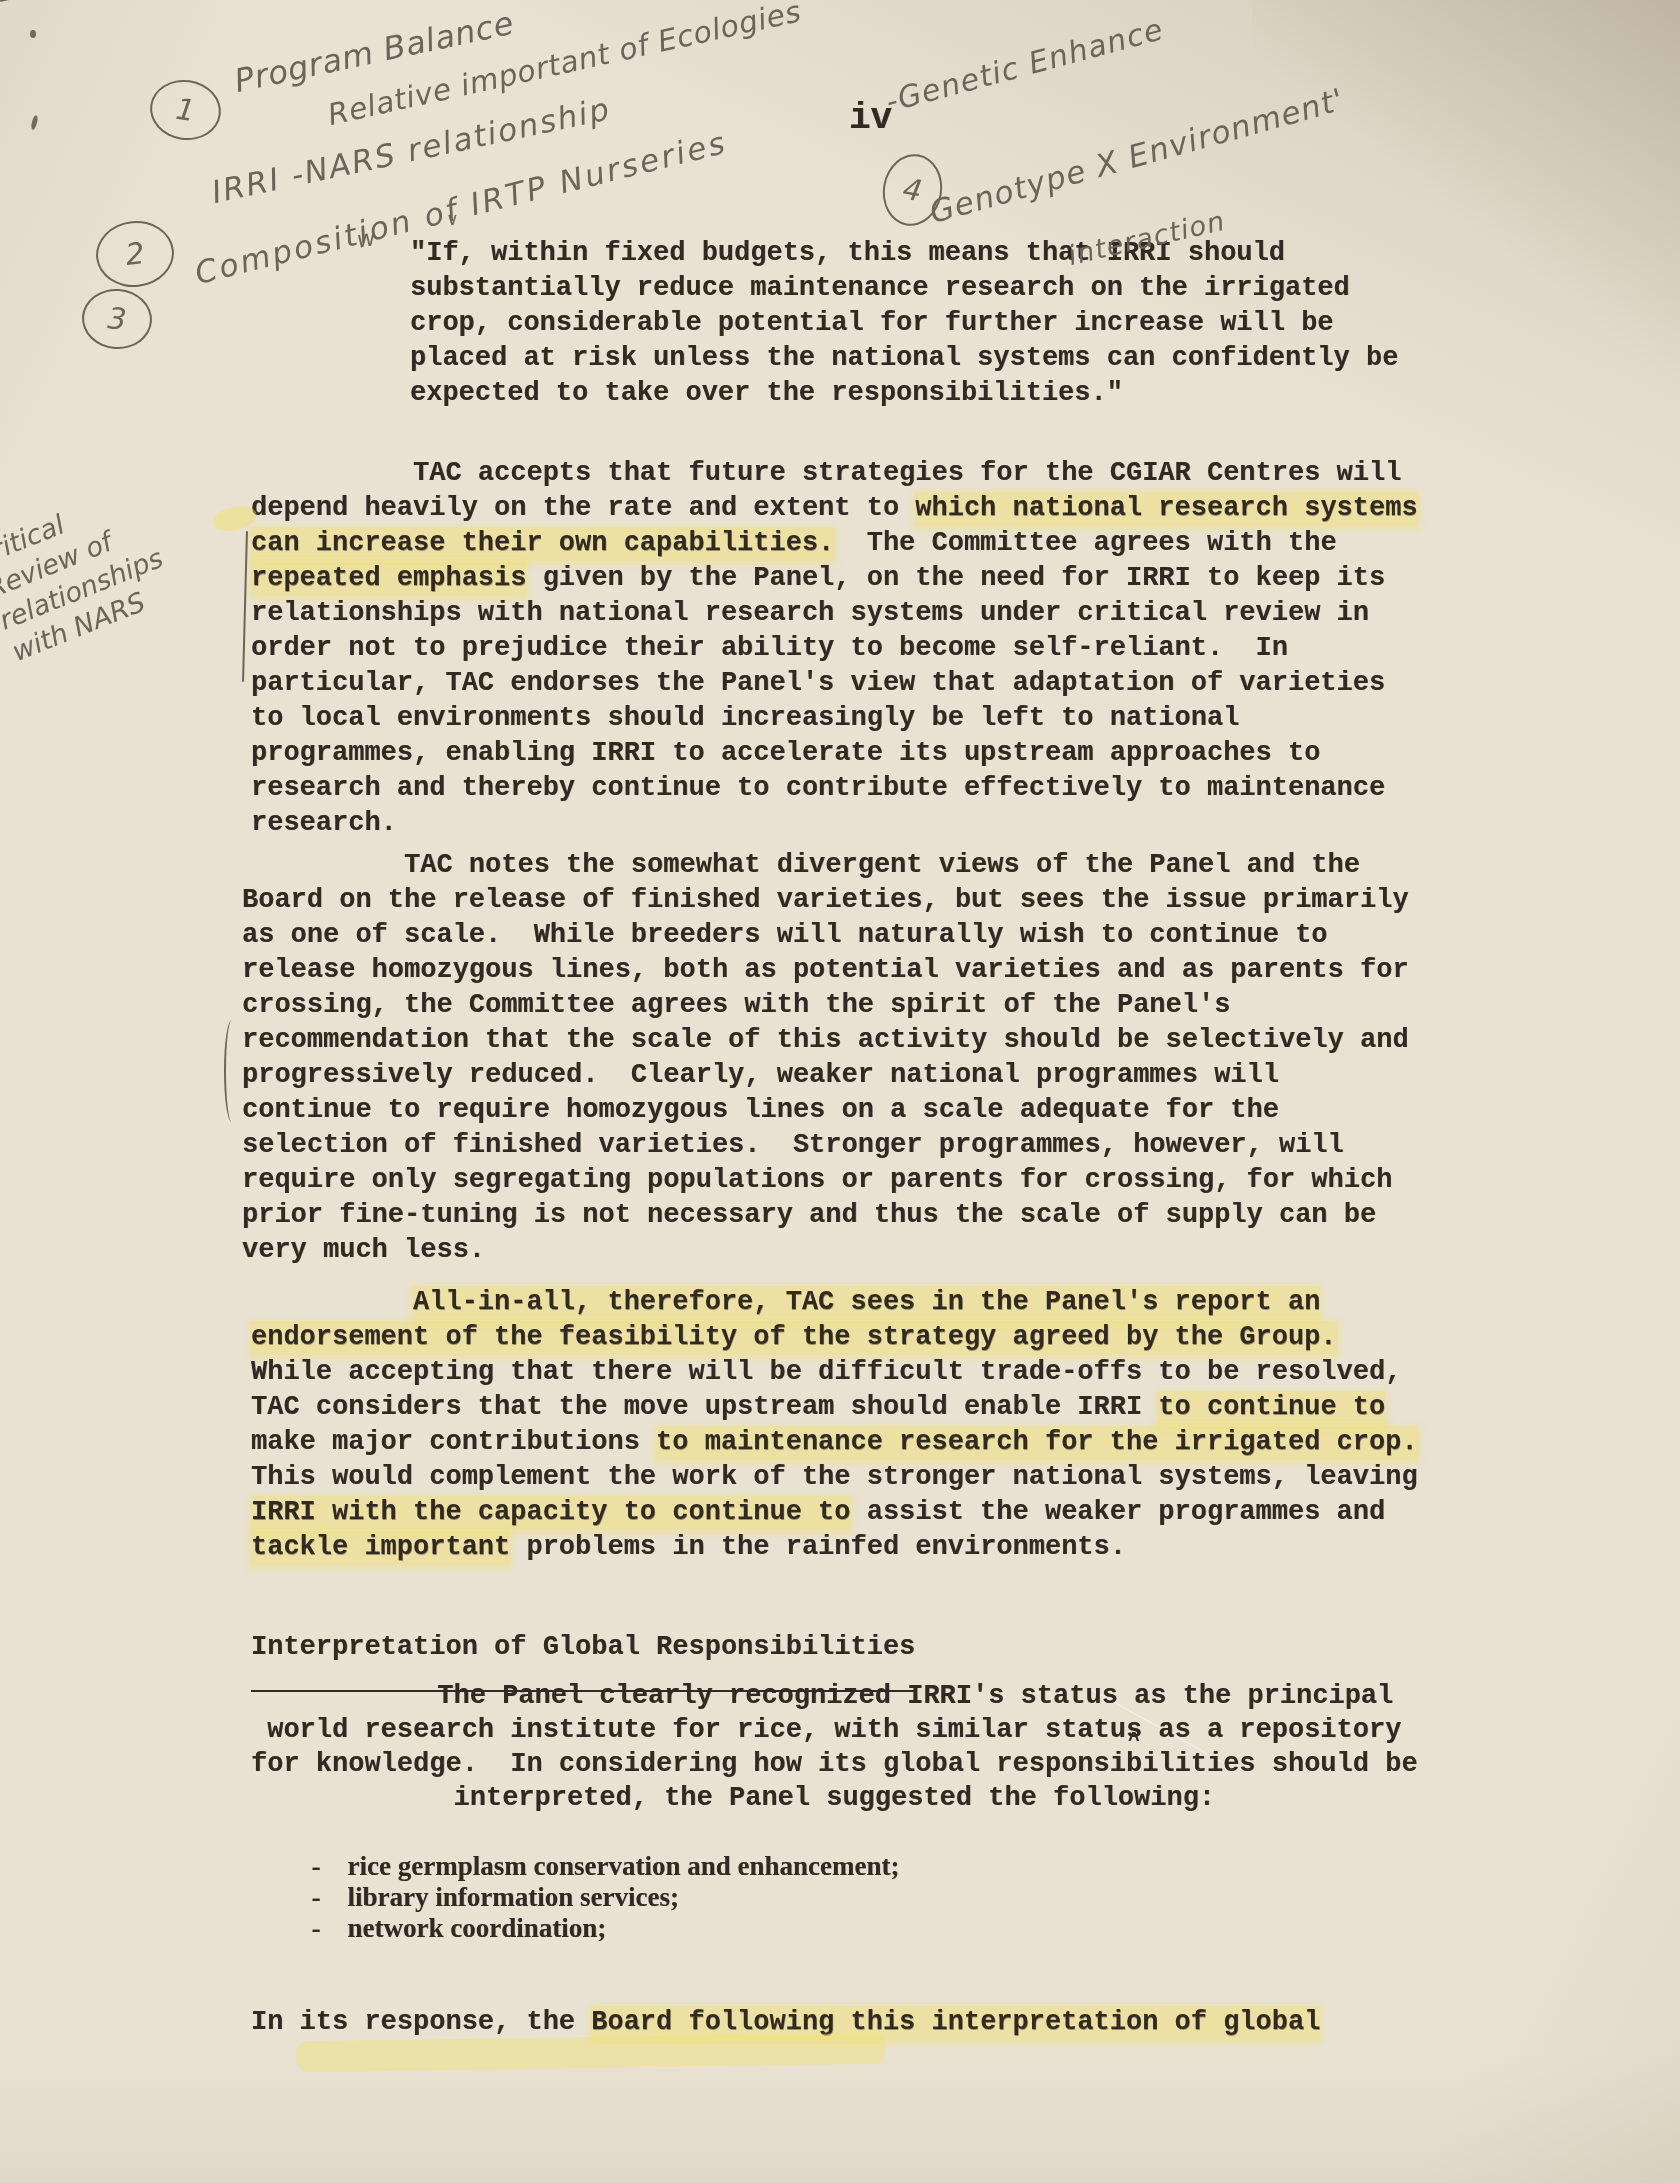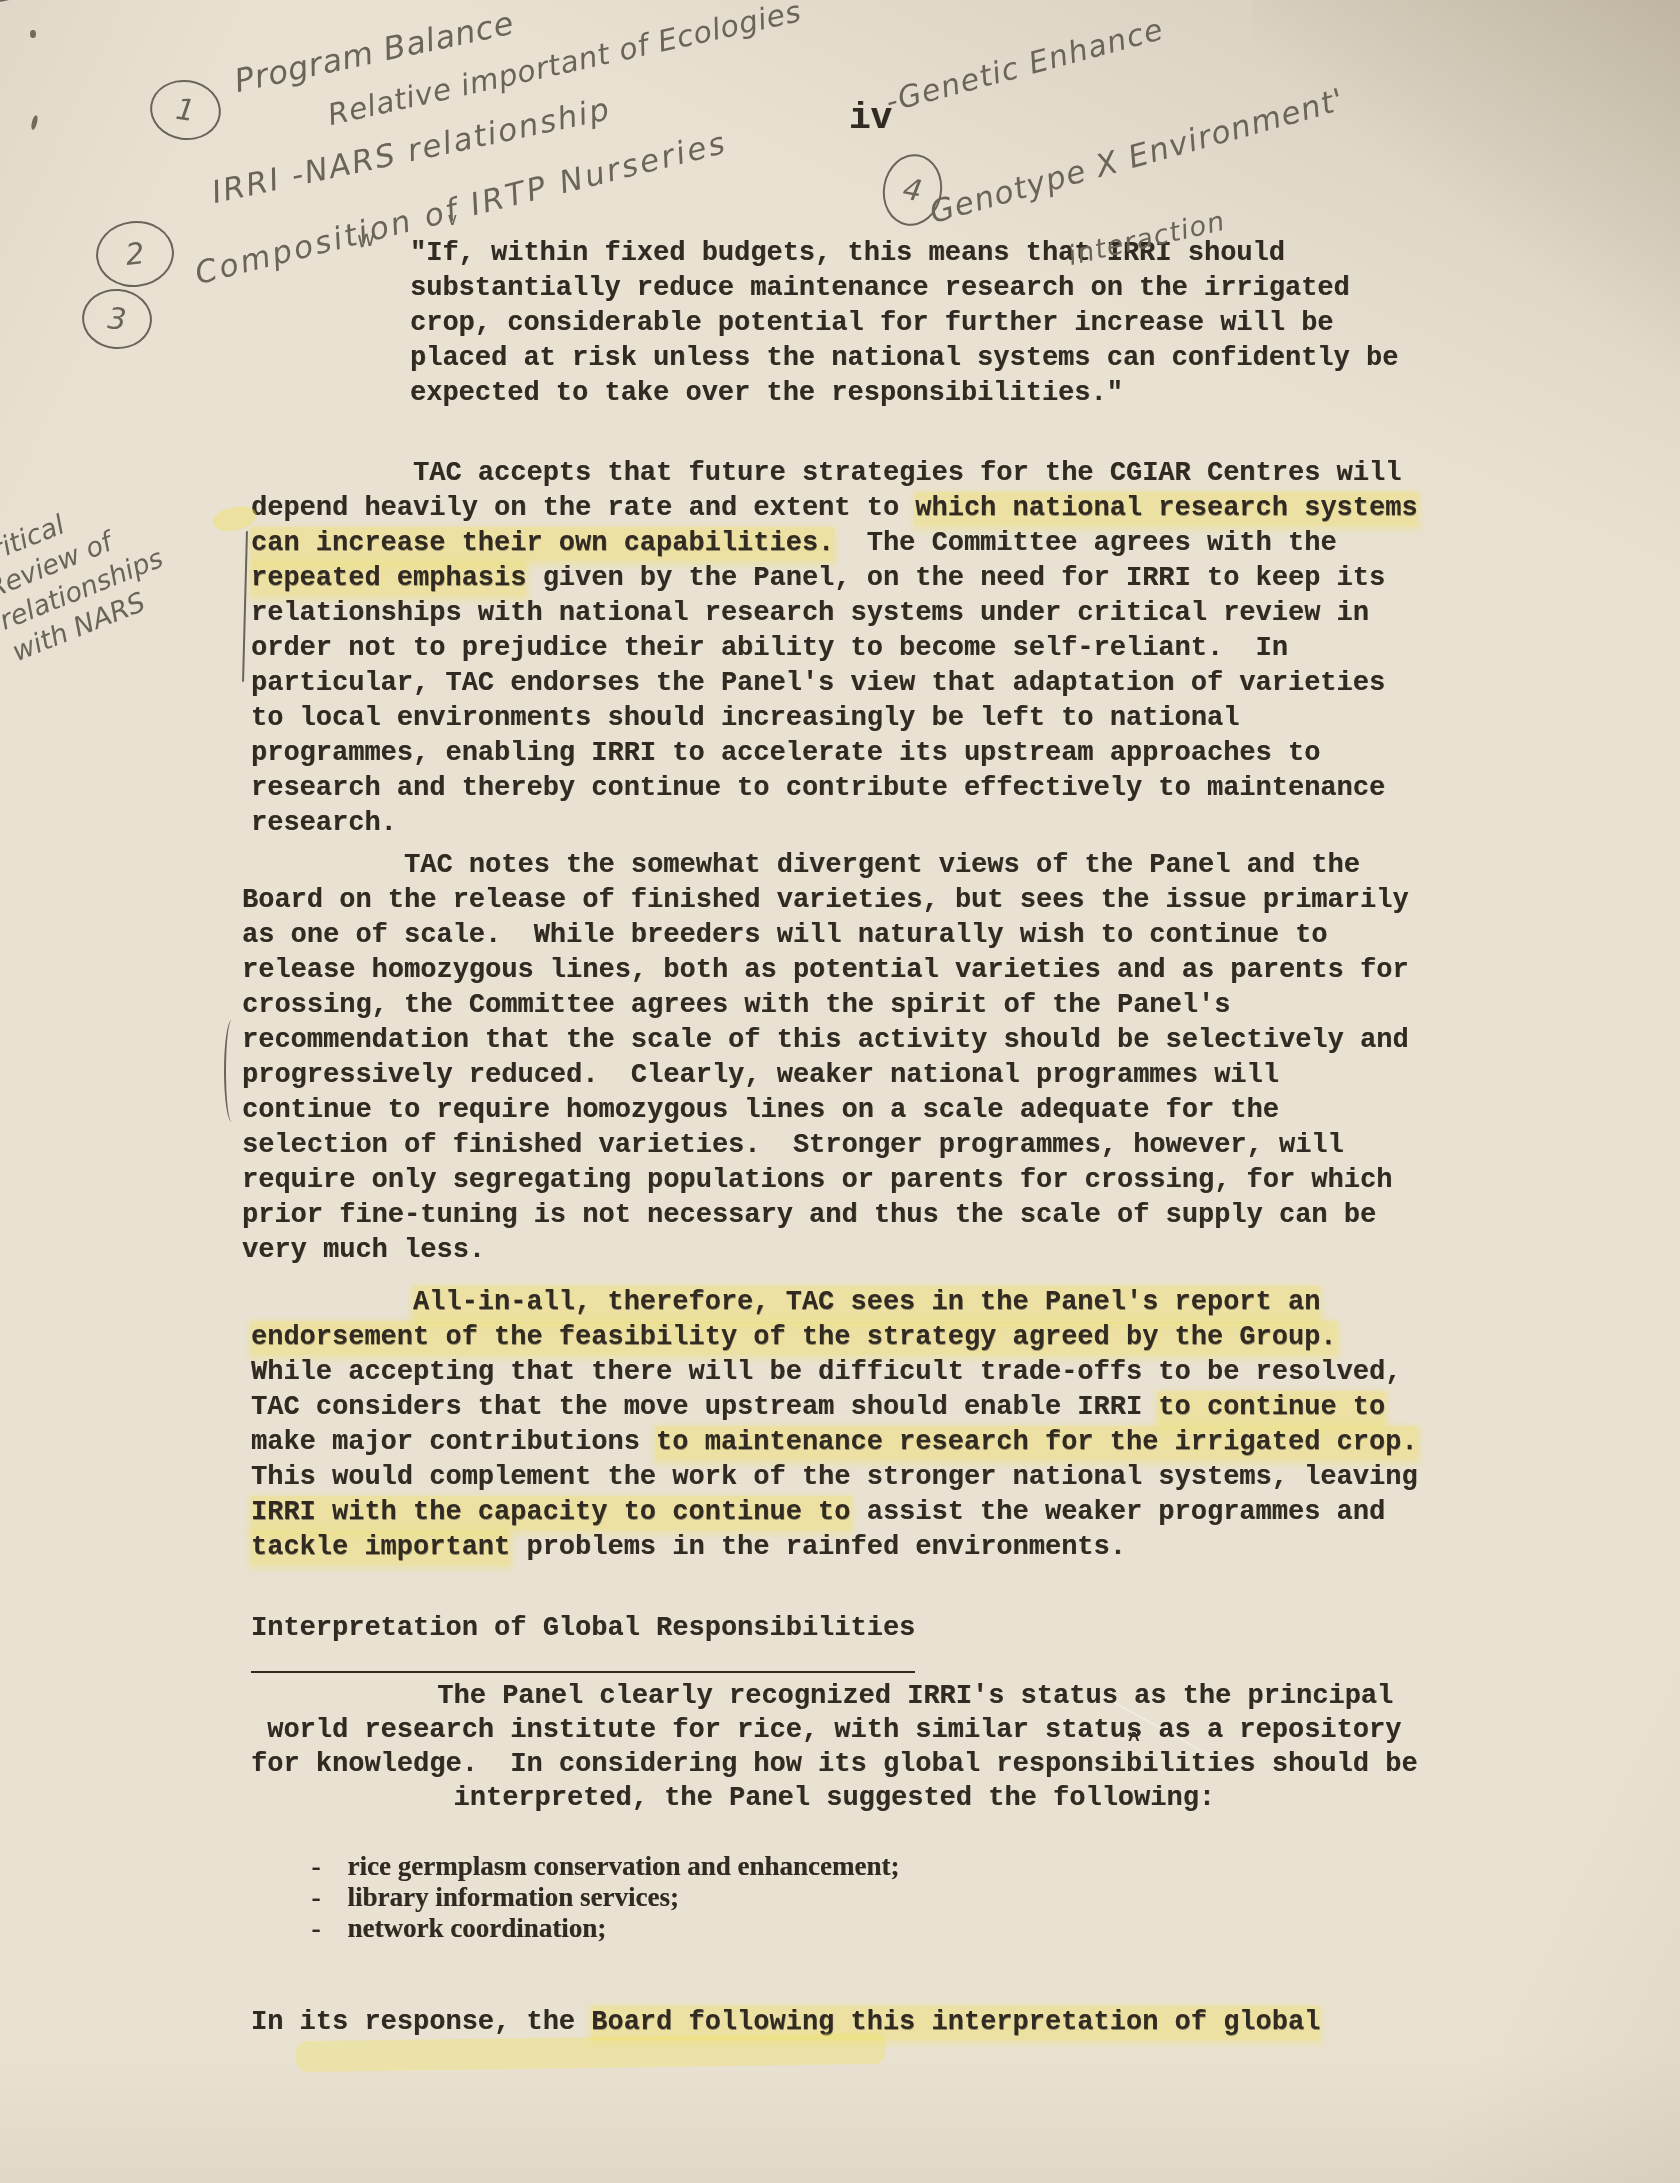--- a/index.html
+++ b/index.html
@@ -25,21 +25,21 @@
     background:rgba(240,225,95,0.42);
     box-shadow:0 2px 6.7px 2.7px rgba(240,225,95,0.30);
     border-radius:1px; padding:1.3px 0 3.4px;
   }
   #page-number{left:849px; top:101px; font-size:36px;}
   #p-quote{left:410px; top:236px;}
   #p-1{left:251px; top:456px;}
   #p-2{left:242px; top:848px;}
   #p-3{left:251px; top:1285px;}
   #heading{left:251px; top:1611px;}
-  #heading .hrule{border-bottom:2.7px solid #302a22; padding-bottom:25px; display:inline-block;}
+  #heading .hrule{border-bottom:2.7px solid #302a22; padding-bottom:25px; display:inline-block;margin-top:19px;}
   #p-4{left:251px; top:1679px; line-height:34px;text-align:center;}
   #p-list{left:244px; top:1851px; line-height:31px;font-family:Liberation Serif, serif;}
   #p-close{left:251px; top:2005px;}
   
   .hw{
     position:absolute; font-style:italic;
     font-family:"DejaVu Sans",sans-serif; color:#6b6459;
     transform-origin:left bottom; white-space:nowrap;
   }
   #hw-program{left:239px; top:62px; font-size:32px; letter-spacing:0.7px; transform:rotate(-12deg);}

